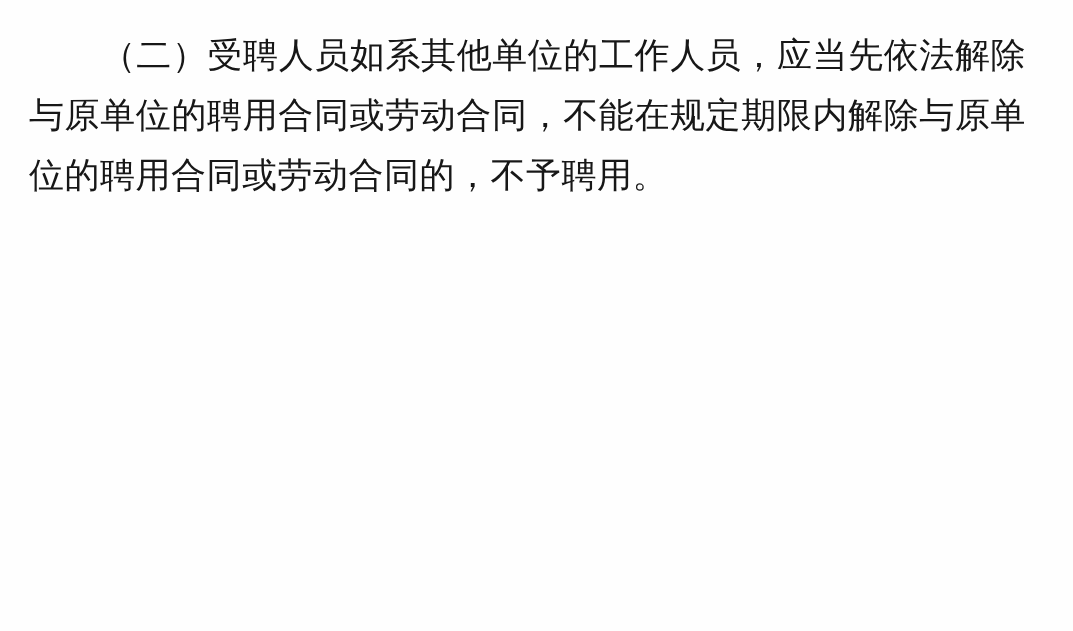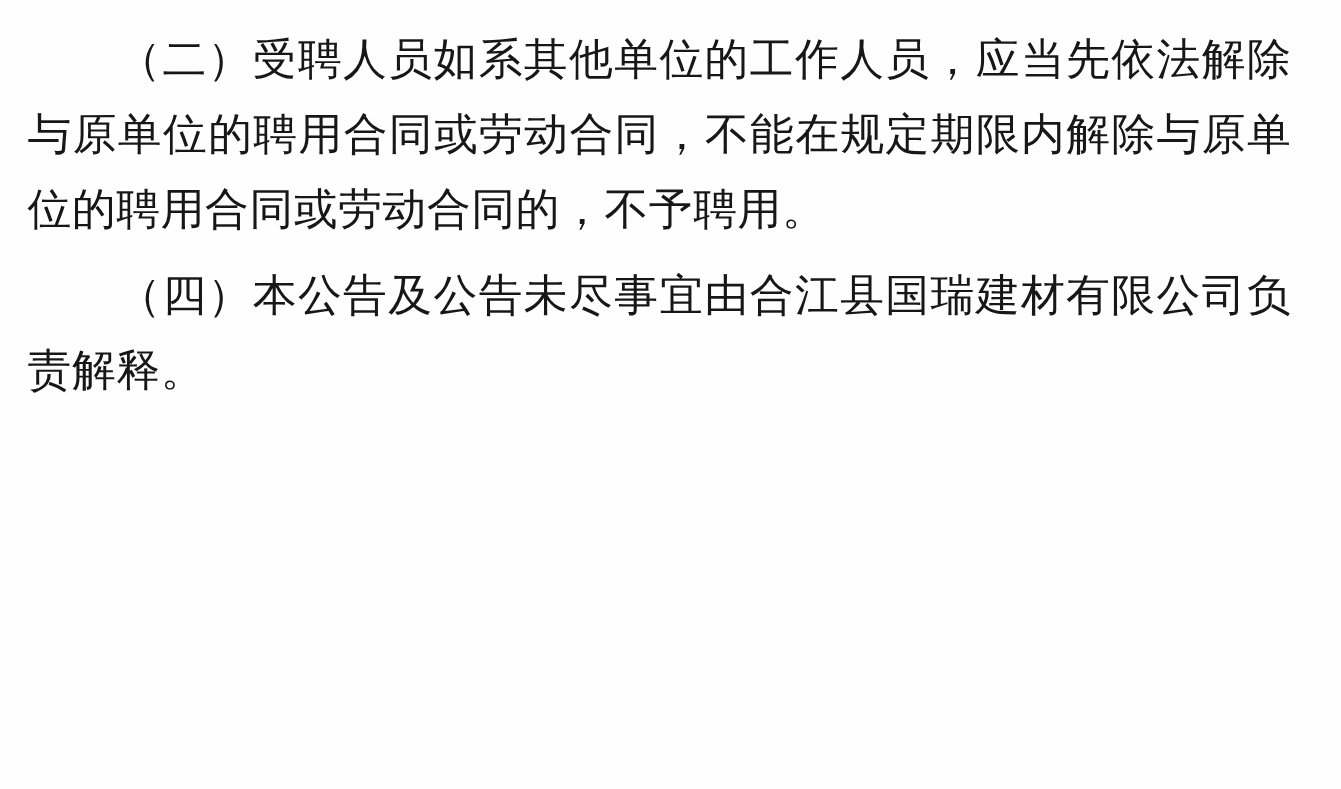--- a/index.html
+++ b/index.html
@@ -12,21 +12,21 @@
     height: 631px;
     overflow: hidden;
     font-family: "DejaVu Serif", "Liberation Serif", serif;
     color: #1a1a1a;
   }
   .page {
     position: relative;
     width: 1073px;
     height: 631px;
     background: #fefefe;
-    padding: 0;
+    padding: 7px;
     box-sizing: border-box;
   }
   .doc-body {
     padding: 18px 40px 0 22px;
     box-sizing: border-box;
   }
   .para {
     font-size: 35px;
     line-height: 1.72;
     letter-spacing: 0.5px;
@@ -40,15 +40,14 @@
   .para:last-child {
     margin-bottom: 0;
   }
 </style>
 </head>
 <body>
 
 <div class="page">
   <div class="doc-body">
     <p class="para">（二）受聘人员如系其他单位的工作人员，应当先依法解除与原单位的聘用合同或劳动合同，不能在规定期限内解除与原单位的聘用合同或劳动合同的，不予聘用。</p>
-    <p class="para">（四）本公告及公告未尽事宜由合江县国瑞建材有限公司负责解释。</p>
   </div>
 </div>
 
 </body></html>

